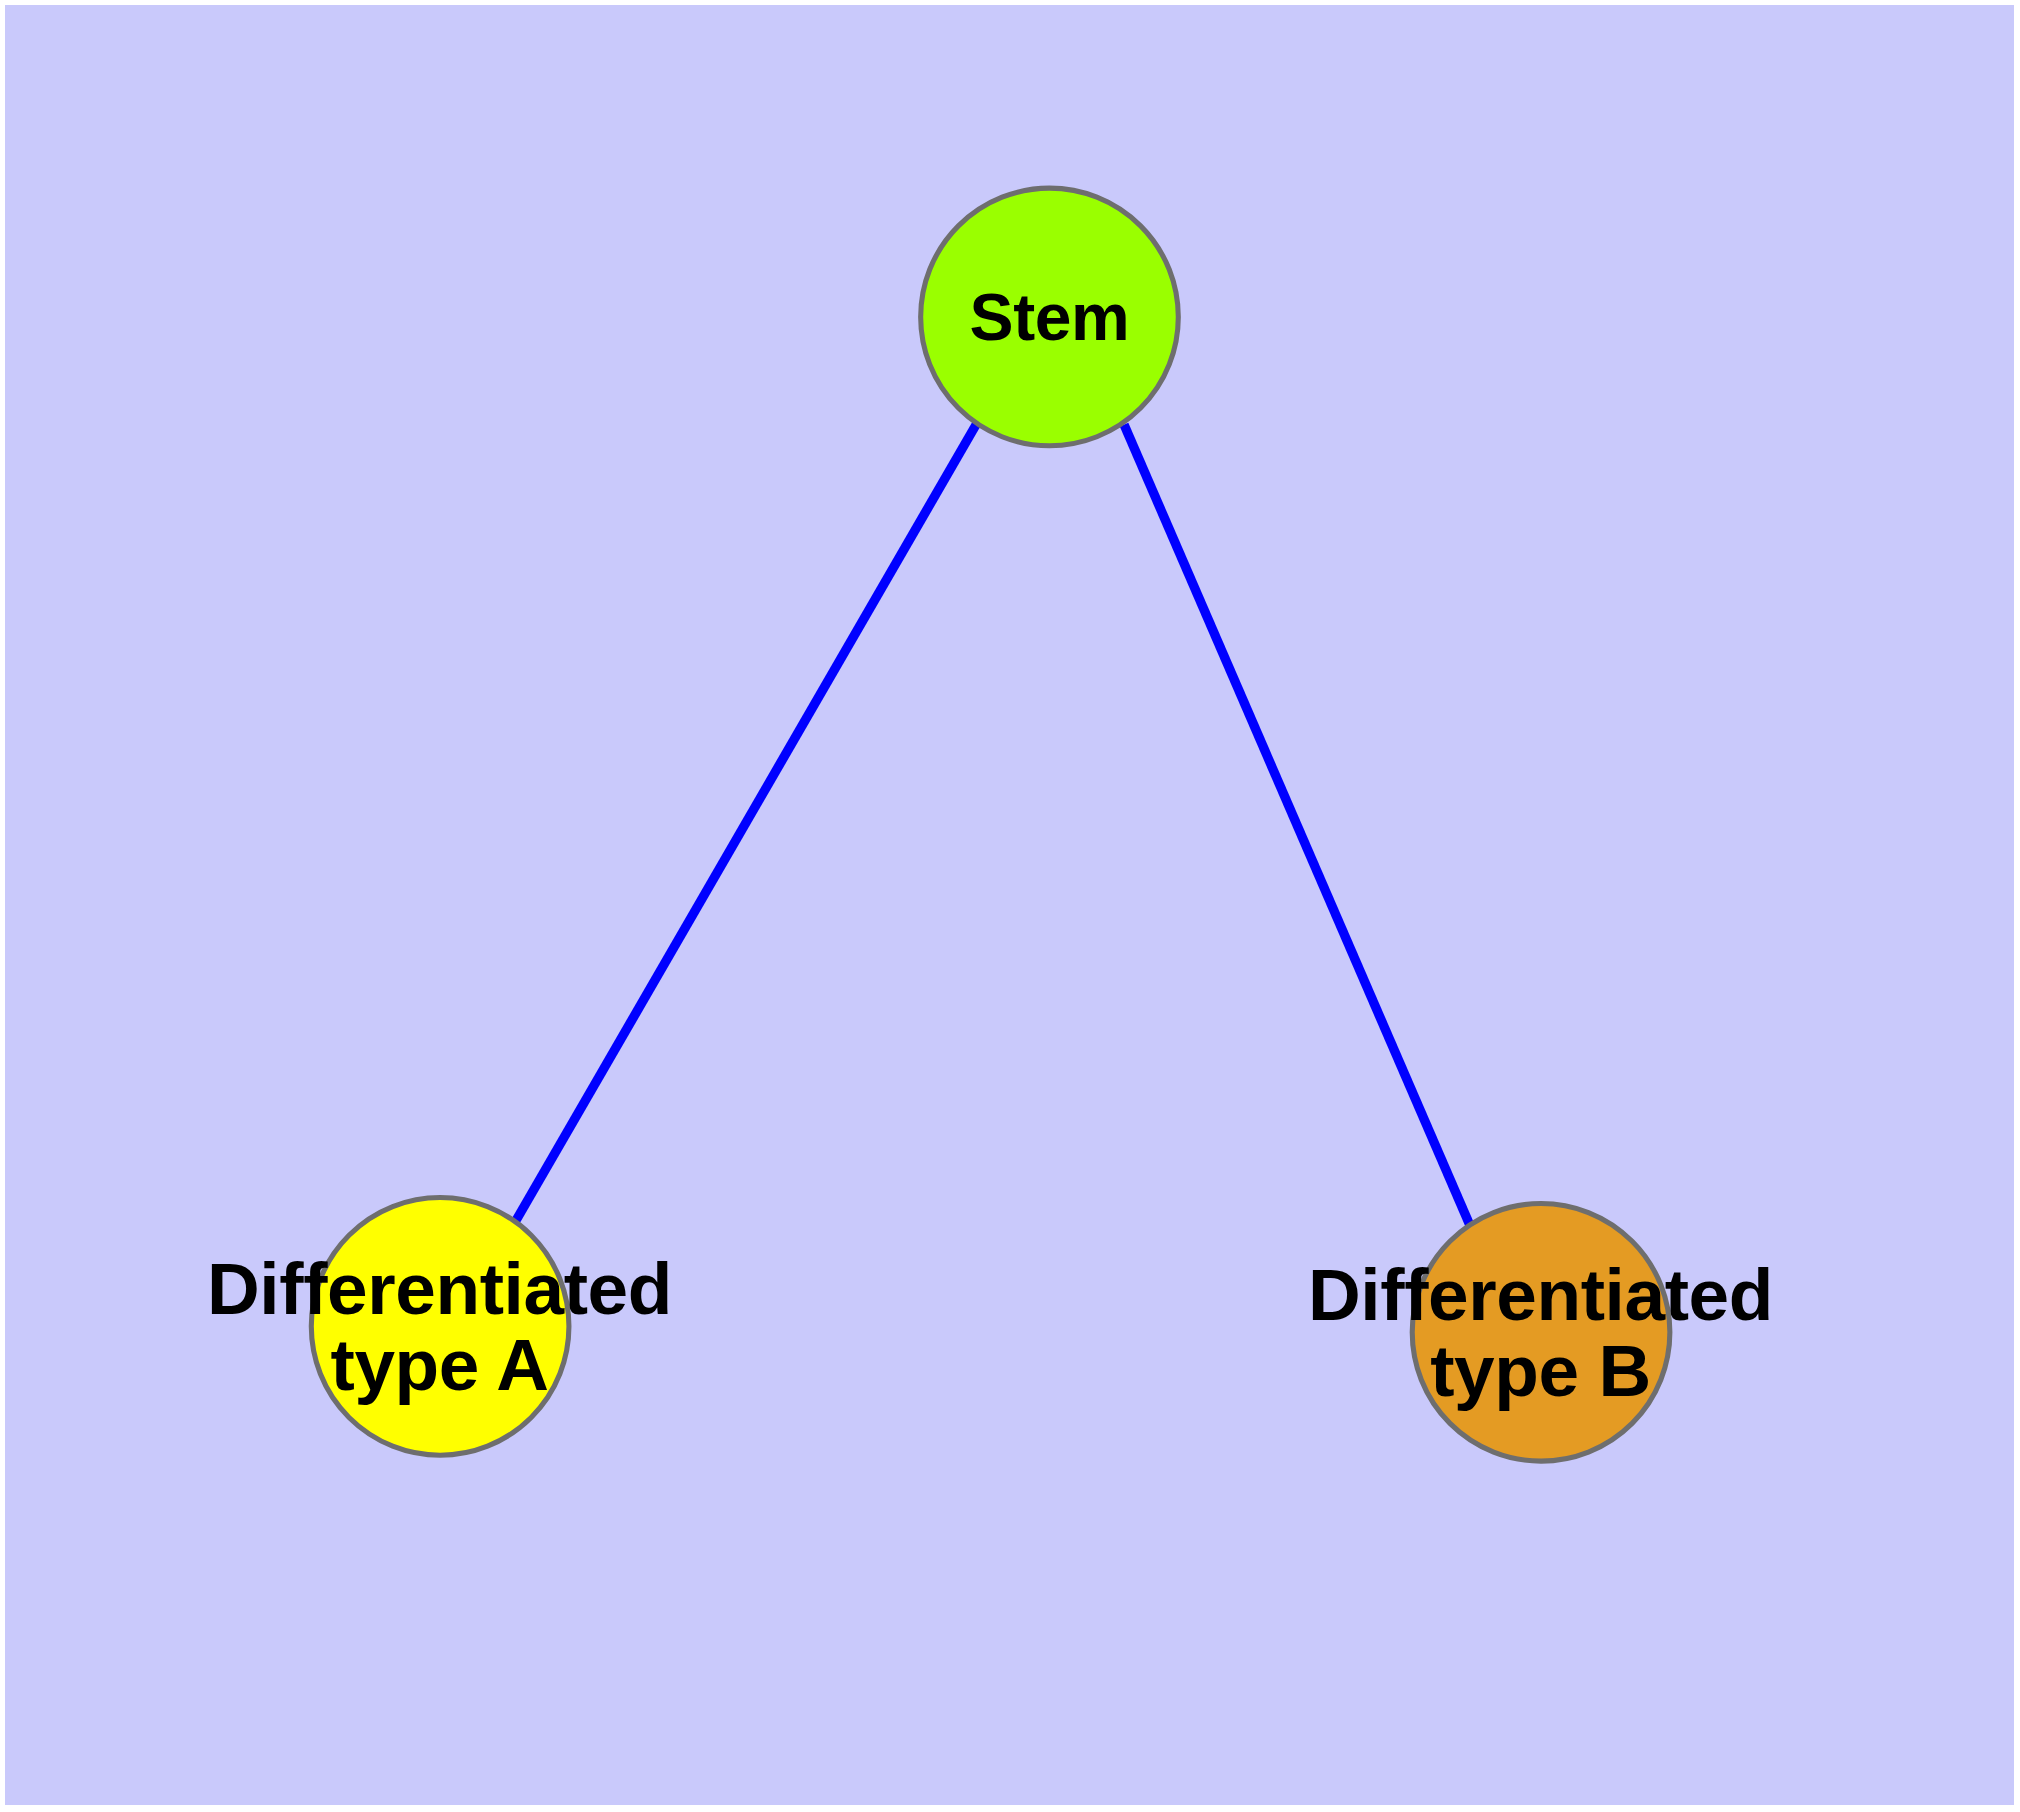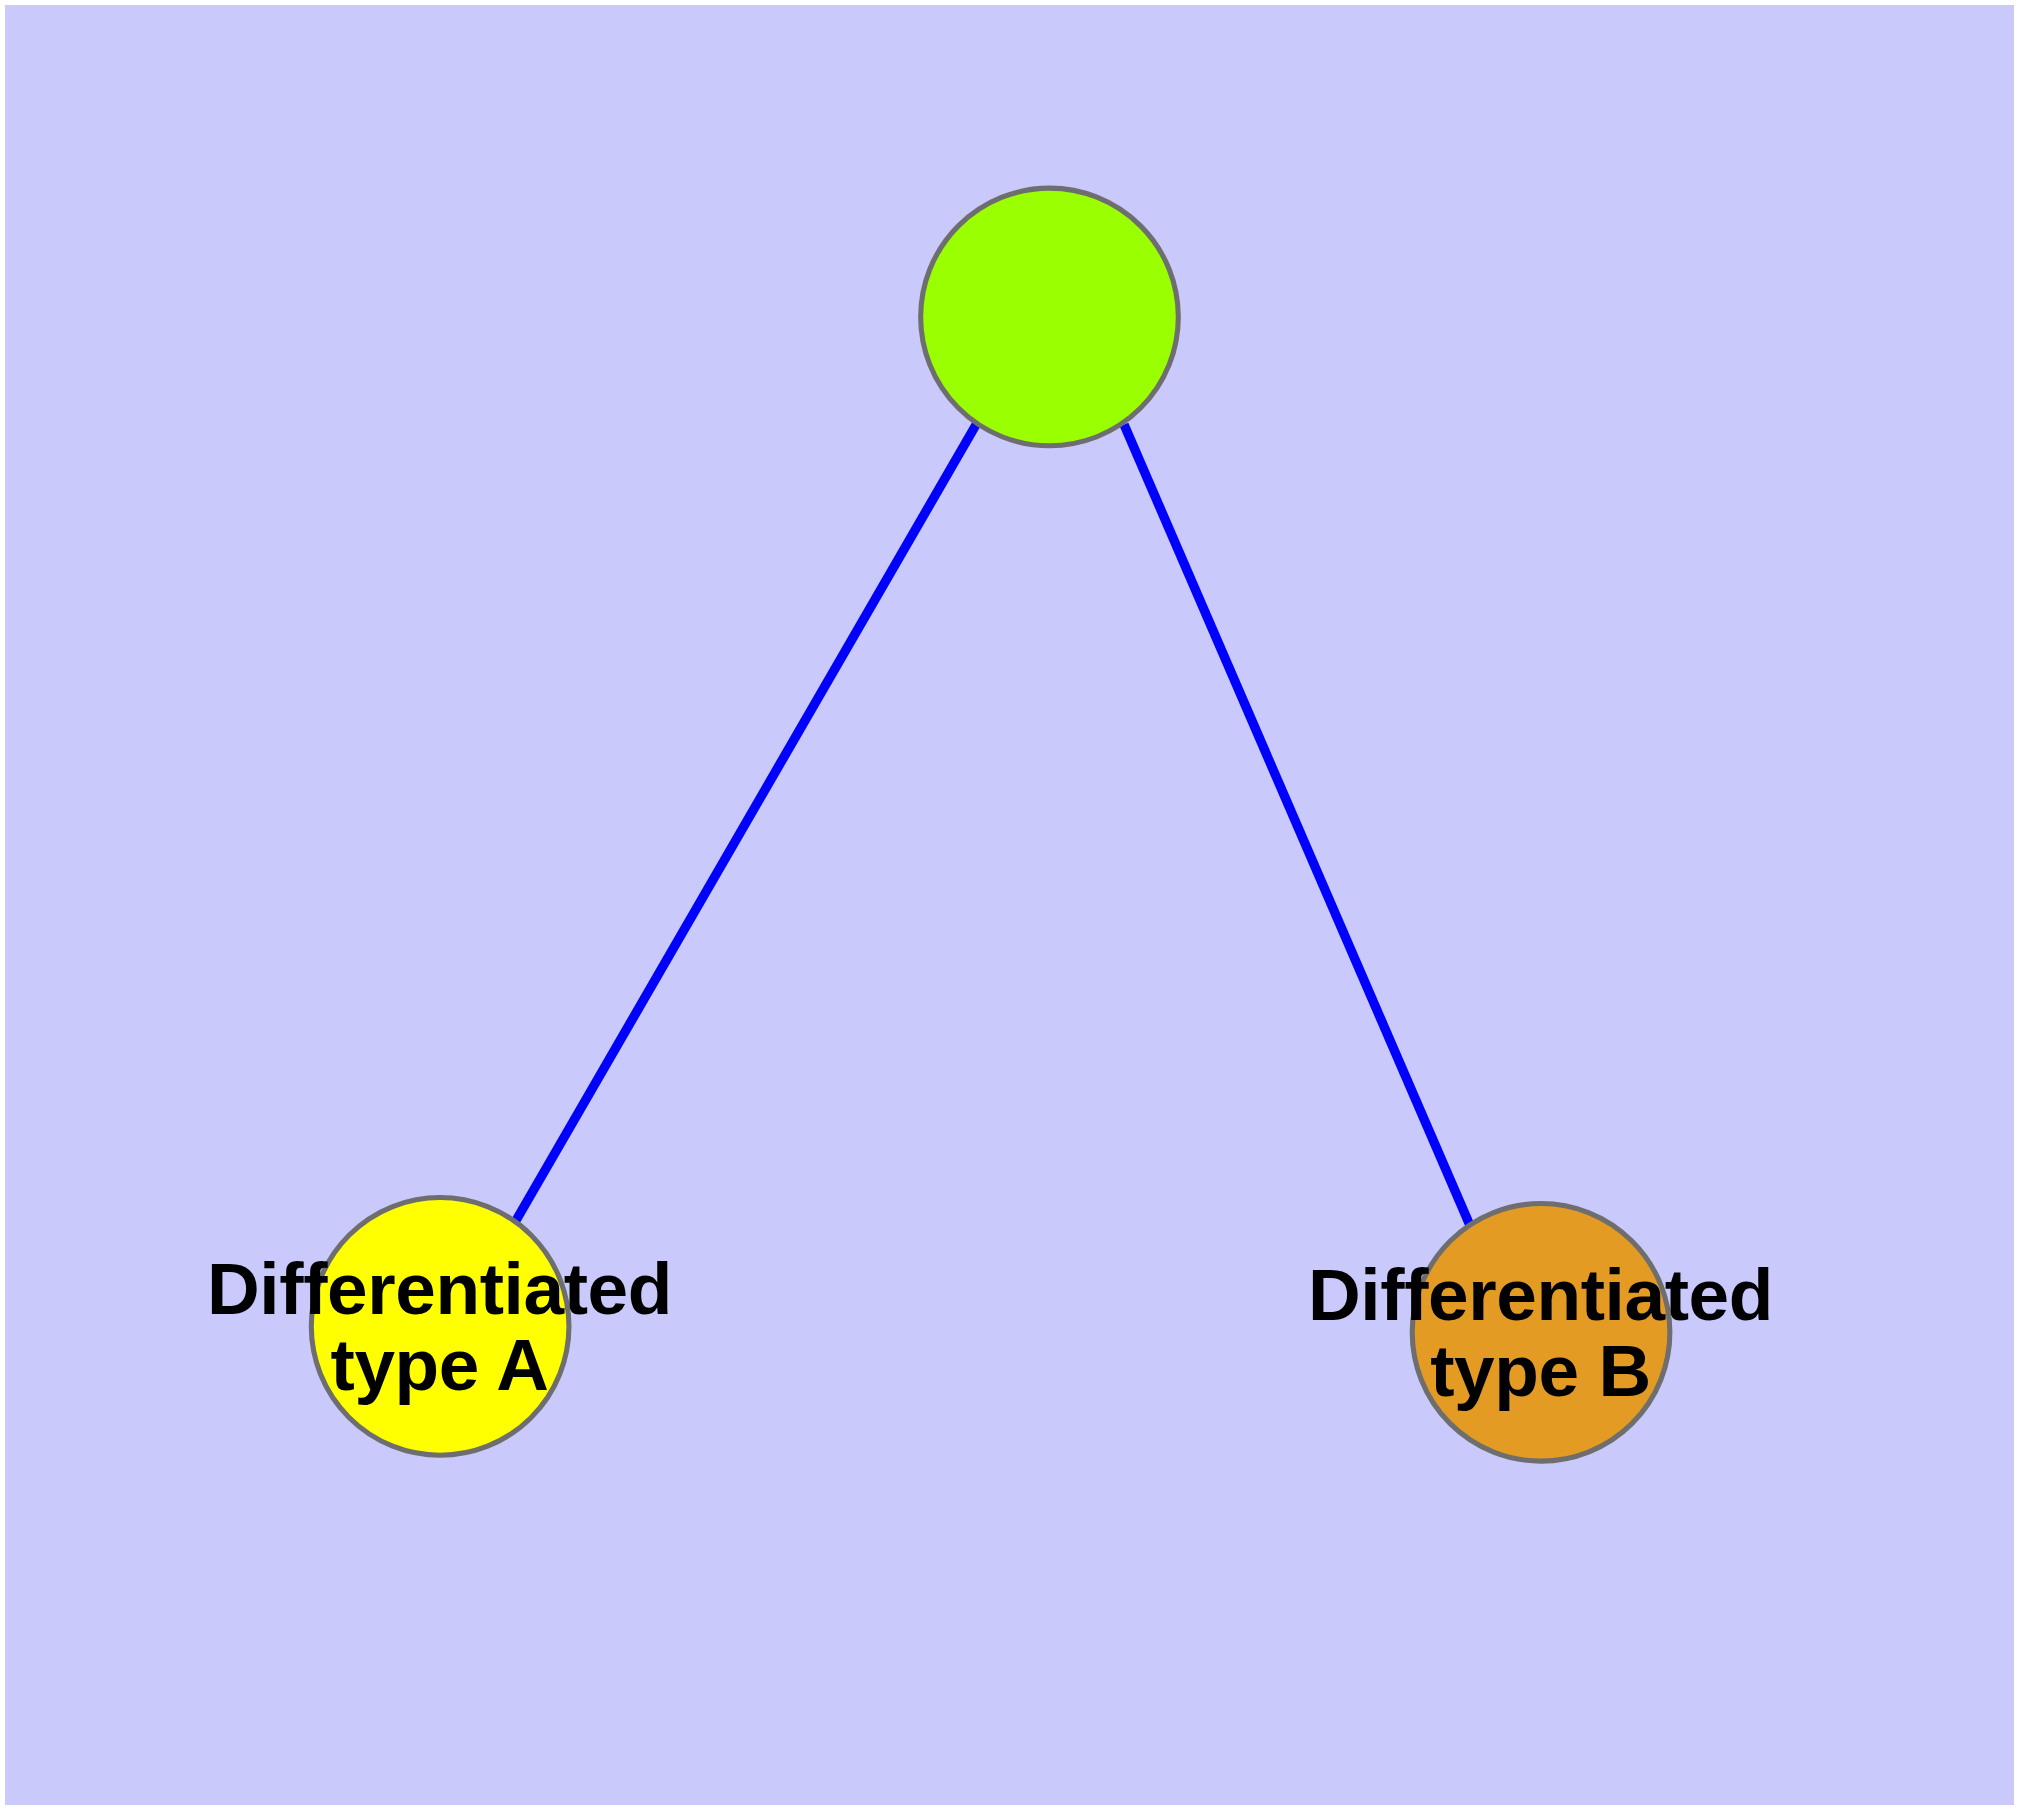--- a/index.html
+++ b/index.html
@@ -63,20 +63,21 @@
       <line x1="1326" y1="501" x2="1735" y2="1448" stroke="#0000ff" stroke-width="11" stroke-linecap="butt"></line>
     </g>
 
     <g>
       <circle cx="1238" cy="374" r="152" fill="#9aff00" stroke="#6e6e6e" stroke-width="6"></circle>
       <circle cx="519" cy="1565" r="152" fill="#ffff00" stroke="#6e6e6e" stroke-width="6"></circle>
       <circle cx="1818" cy="1572" r="152" fill="#e49b23" stroke="#6e6e6e" stroke-width="6"></circle>
     </g>
   </svg>
 
+  <div class="node-label label-stem" style="font-size: 66px; color: rgb(0, 0, 0); width: 1017px; left: 541px; top: 283px;">Stem</div>
 
   <div class="node-label label-diff" style="font-size: 73px; color: rgb(0, 0, 0); width: 1017px; left: -69px; top: 1251px;">Differentiated
 type A</div>
 
   <div class="node-label label-diff" style="font-size: 73px; color: rgb(0, 0, 0); width: 1017px; left: 1032px; top: 1257px;">Differentiated
 type B</div>
 
 </div>
 
 

